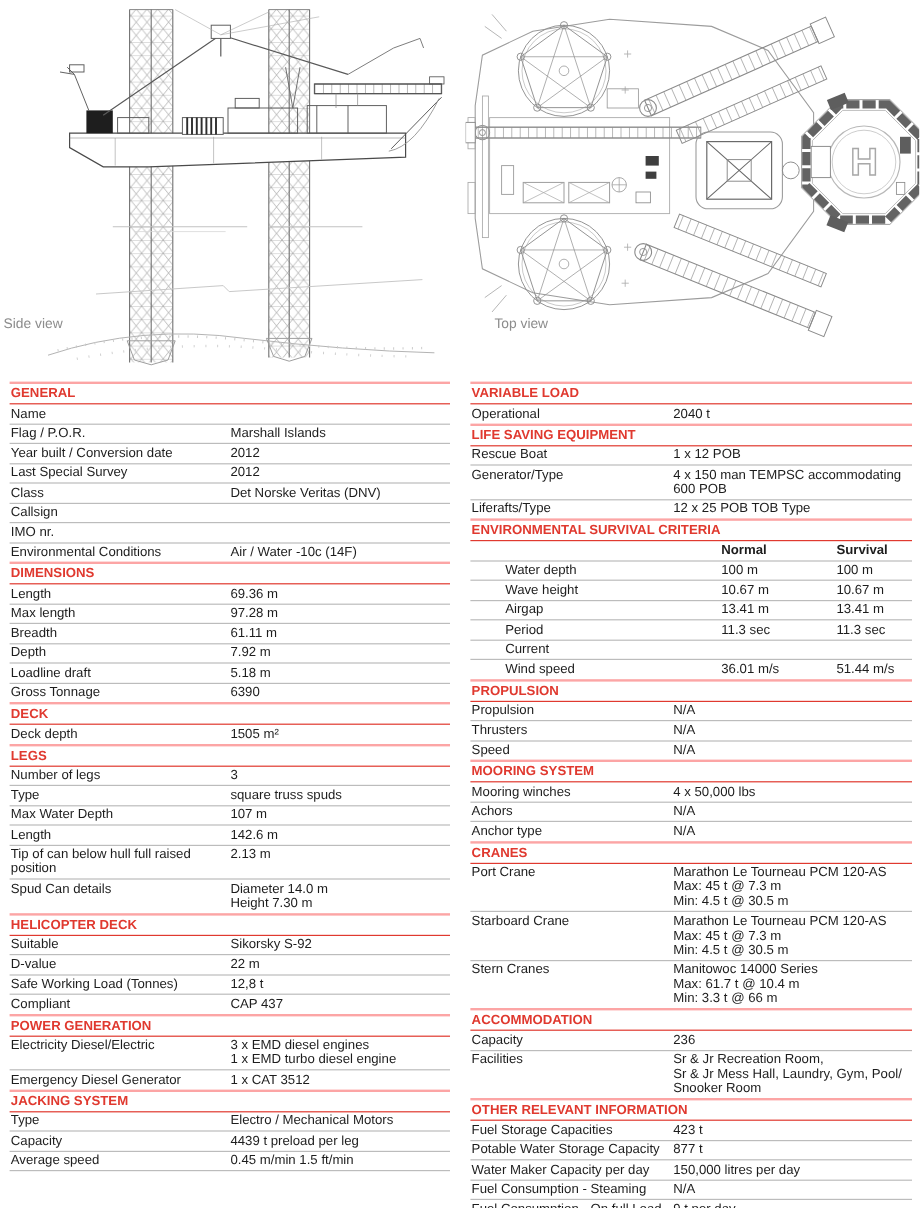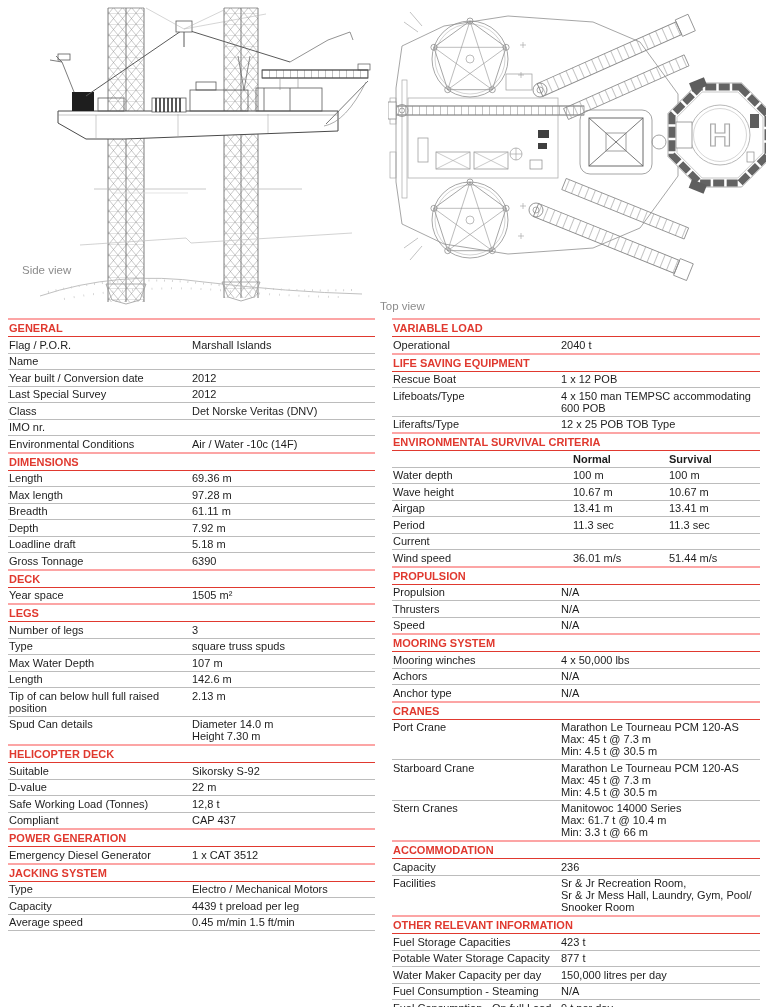--- a/index.html
+++ b/index.html
@@ -2,38 +2,38 @@
 <html><head>
 <meta charset="utf-8">
 <style>
   html,body{margin:0;padding:0;}
   body{
     width:768px;height:1007px;position:relative;overflow:hidden;
     background:#ffffff;color:#1d1d1d;
     font-family:"Liberation Sans", sans-serif;
   }
   .view-label{position:absolute;color:#8c8c8c;font-size:11.5px;}
-  #side-label{left:22px;top:264px;}
-  #top-label{left:380px;top:264px;margin-top:36px;}
+  #side-label{left:3px;top:264px;}
+  #top-label{left:412px;top:264px;}
   #side-svg{position:absolute;left:28px;top:2px;}
   #top-svg{position:absolute;left:388px;top:2px;}
   .spec-col{position:absolute;top:318px;}
   #left-col{left:8px;width:367px;}
   #right-col{left:392px;width:368px;}
   .sec-h{
     border-top:2px solid #fca5a5;border-bottom:1.5px solid #e0392f;
     color:#e0392f;font-weight:bold;font-size:11px;line-height:12px;
     padding:2px 0 2px 1px;
   }
   .row{display:flex;border-bottom:1px solid #bcbcbc;font-size:11px;line-height:12px;padding:1.5px 0 2px 1px;}
   .row.pre-sec{border-bottom:none;}
   .row.bold{font-weight:bold;}
   .lab{flex:0 0 179px;padding-right:4px;}
   #right-col .lab{flex:0 0 166px;padding-right:2px;}
-  #right-col .row.multi .lab{flex:0 0 178px;}
+  #right-col .row.multi .lab{flex:0 0 178px;margin-left:28px;}
   .val{flex:1;}
   .row.multi .val{flex:0 0 96px;}
 </style>
 </head>
 <body>
 
 <svg id="side-svg" width="345" height="308" viewBox="0 0 345 308">
   <defs>
     <pattern id="truss" width="9" height="11" patternUnits="userSpaceOnUse">
       <path d="M0 0L9 11M9 0L0 11M0 0H9" fill="none" stroke="#9b9b9b" stroke-width="0.55"></path>
@@ -224,50 +224,56 @@
     <rect x="359" y="150" width="7" height="10" fill="none" stroke="#8a8a8a" stroke-width="0.7"></rect>
   </g>
 </svg>
 
 <div class="view-label" id="side-label">Side view</div>
 <div class="view-label" id="top-label">Top view</div>
 
 <div class="spec-col" id="left-col">
     <div class="sec-h">GENERAL</div>
     <div class="row">
+      <div class="lab">Name</div>
+      <div class="val">
+        <div></div>
+      </div>
+    </div>
+    <div class="row">
       <div class="lab">Flag / P.O.R.</div>
       <div class="val">
         <div>Marshall Islands</div>
       </div>
     </div>
     <div class="row">
-      <div class="lab">Name</div>
+      <div class="lab">Year built / Conversion date</div>
+      <div class="val">
+        <div>2012</div>
+      </div>
+    </div>
+    <div class="row">
+      <div class="lab">Last Special Survey</div>
+      <div class="val">
+        <div>2012</div>
+      </div>
+    </div>
+    <div class="row">
+      <div class="lab">Class</div>
+      <div class="val">
+        <div>Det Norske Veritas (DNV)</div>
+      </div>
+    </div>
+    <div class="row">
+      <div class="lab">Callsign</div>
       <div class="val">
         <div></div>
       </div>
     </div>
     <div class="row">
-      <div class="lab">Year built / Conversion date</div>
-      <div class="val">
-        <div>2012</div>
-      </div>
-    </div>
-    <div class="row">
-      <div class="lab">Last Special Survey</div>
-      <div class="val">
-        <div>2012</div>
-      </div>
-    </div>
-    <div class="row">
-      <div class="lab">Class</div>
-      <div class="val">
-        <div>Det Norske Veritas (DNV)</div>
-      </div>
-    </div>
-    <div class="row">
       <div class="lab">IMO nr.</div>
       <div class="val">
         <div></div>
       </div>
     </div>
     <div class="row pre-sec">
       <div class="lab">Environmental Conditions</div>
       <div class="val">
         <div>Air / Water -10c (14F)</div>
       </div>
@@ -304,21 +310,21 @@
       </div>
     </div>
     <div class="row pre-sec">
       <div class="lab">Gross Tonnage</div>
       <div class="val">
         <div>6390</div>
       </div>
     </div>
     <div class="sec-h">DECK</div>
     <div class="row pre-sec">
-      <div class="lab">Year space</div>
+      <div class="lab">Deck depth</div>
       <div class="val">
         <div>1505 m²</div>
       </div>
     </div>
     <div class="sec-h">LEGS</div>
     <div class="row">
       <div class="lab">Number of legs</div>
       <div class="val">
         <div>3</div>
       </div>
@@ -373,20 +379,27 @@
         <div>12,8 t</div>
       </div>
     </div>
     <div class="row pre-sec">
       <div class="lab">Compliant</div>
       <div class="val">
         <div>CAP 437</div>
       </div>
     </div>
     <div class="sec-h">POWER GENERATION</div>
+    <div class="row">
+      <div class="lab">Electricity Diesel/Electric</div>
+      <div class="val">
+        <div>3 x EMD diesel engines</div>
+        <div>1 x EMD turbo diesel engine</div>
+      </div>
+    </div>
     <div class="row pre-sec">
       <div class="lab">Emergency Diesel Generator</div>
       <div class="val">
         <div>1 x CAT 3512</div>
       </div>
     </div>
     <div class="sec-h">JACKING SYSTEM</div>
     <div class="row">
       <div class="lab">Type</div>
       <div class="val">
@@ -415,21 +428,21 @@
       </div>
     </div>
     <div class="sec-h">LIFE SAVING EQUIPMENT</div>
     <div class="row">
       <div class="lab">Rescue Boat</div>
       <div class="val">
         <div>1 x 12 POB</div>
       </div>
     </div>
     <div class="row">
-      <div class="lab">Lifeboats/Type</div>
+      <div class="lab">Generator/Type</div>
       <div class="val">
         <div>4 x 150 man TEMPSC accommodating</div>
         <div>600 POB</div>
       </div>
     </div>
     <div class="row pre-sec">
       <div class="lab">Liferafts/Type</div>
       <div class="val">
         <div>12 x 25 POB TOB Type</div>
       </div>

